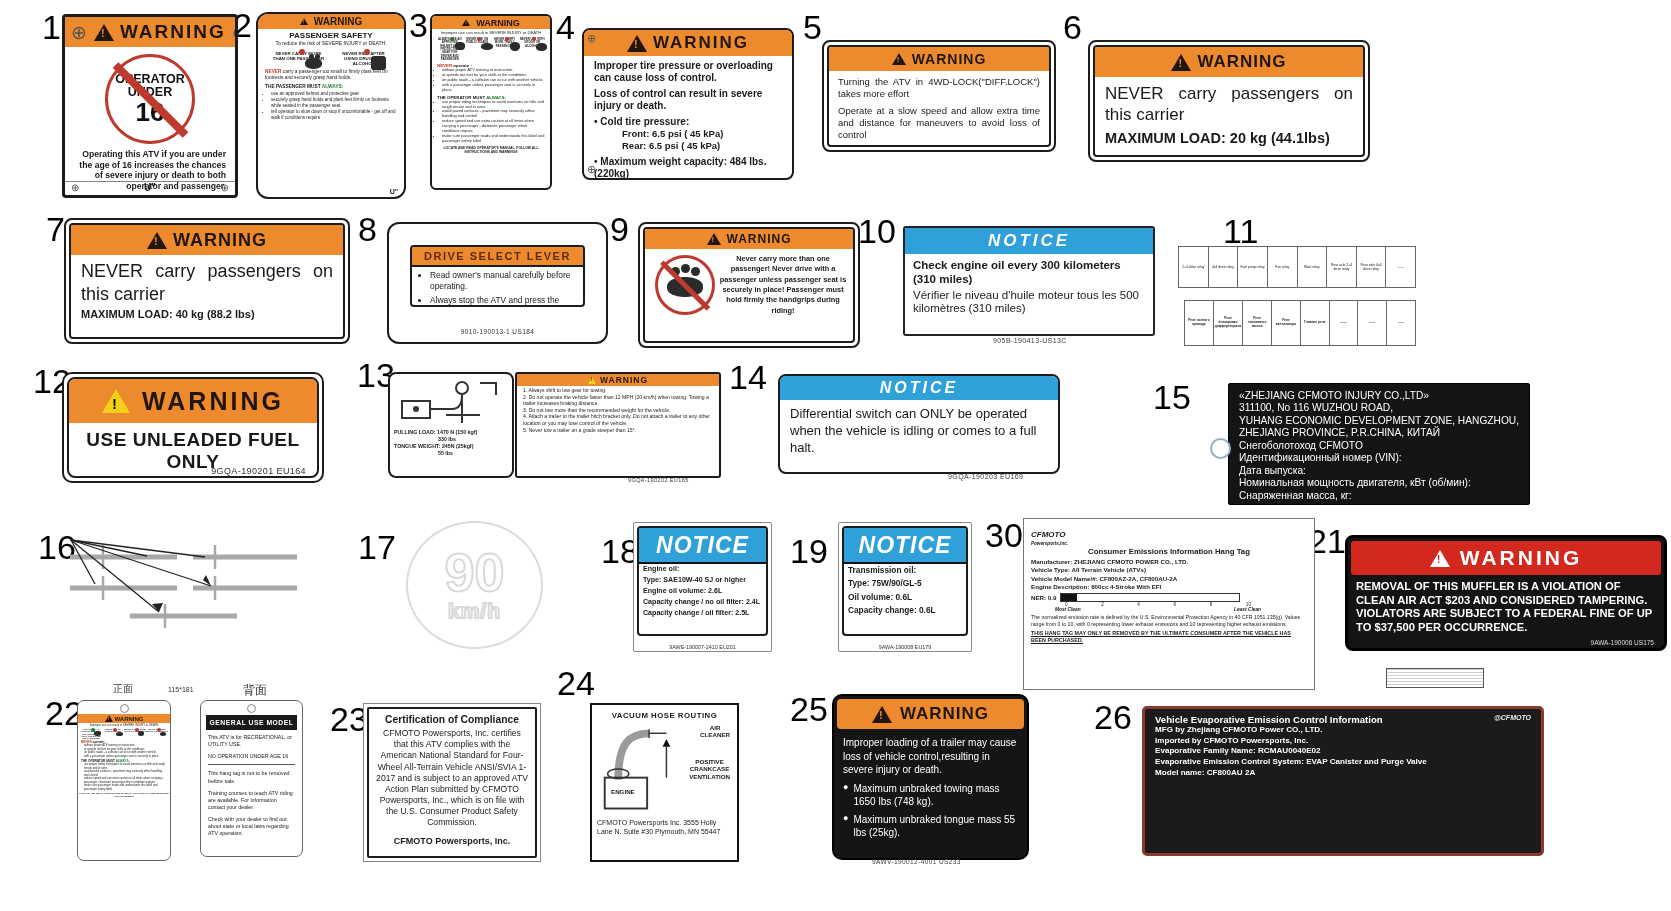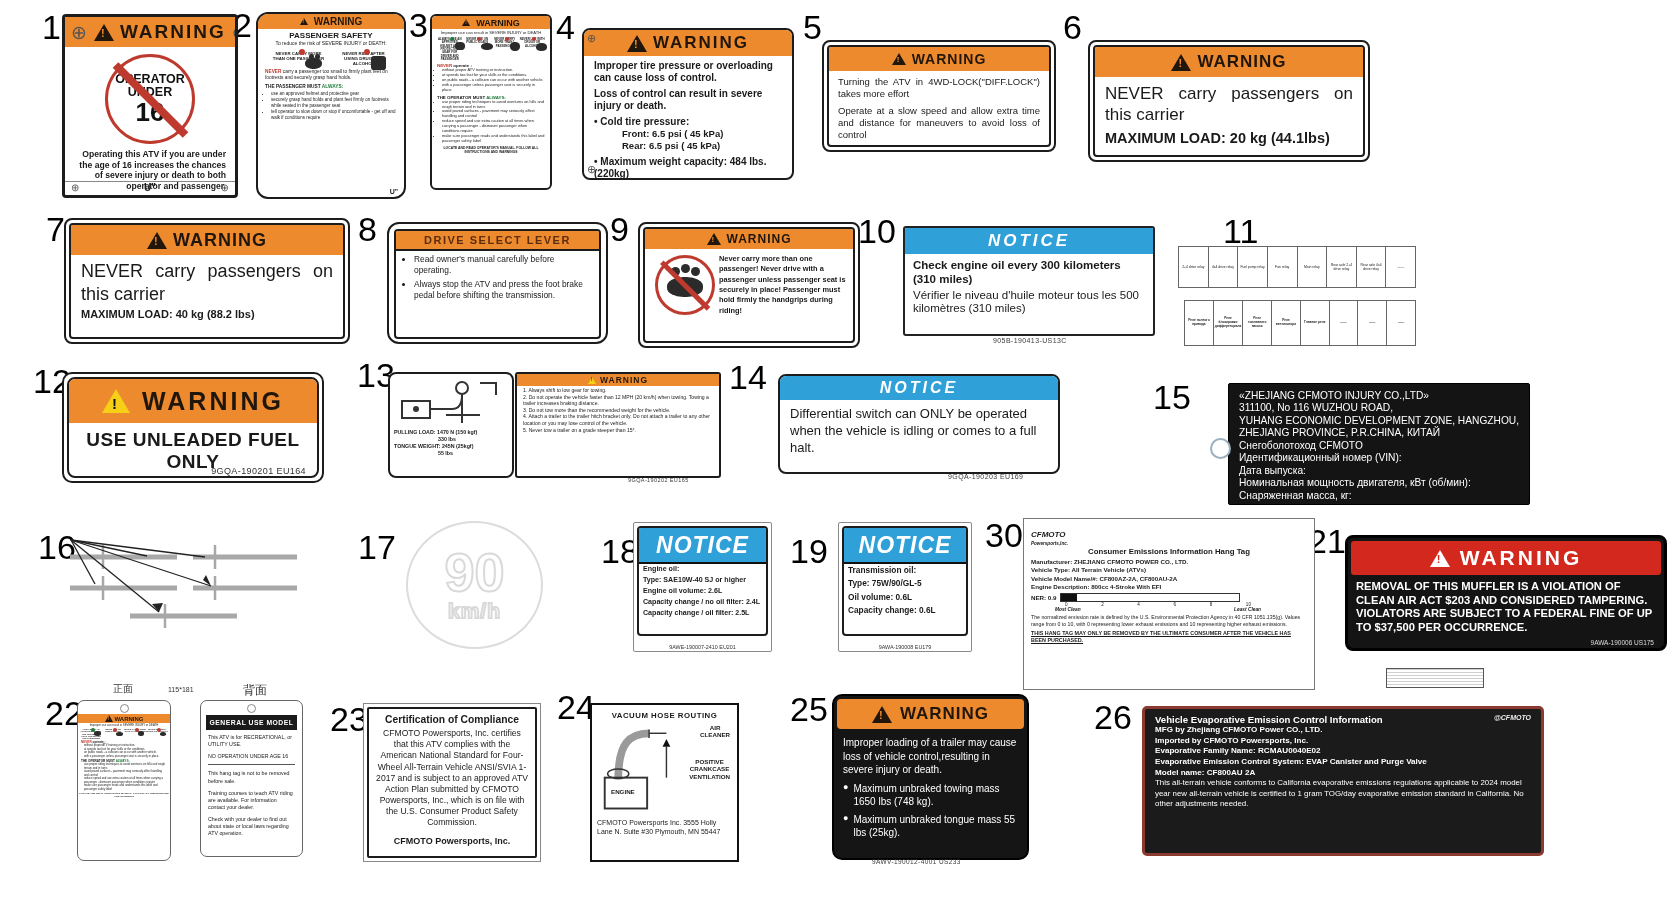--- a/index.html
+++ b/index.html
@@ -73,21 +73,21 @@
   #n21{left:1308px;top:522px}
   #l21{left:1345px;top:535px;width:316px;height:110px;background:#141414;border:3px solid #000;border-radius:8px;overflow:hidden}
   #n22{left:45px;top:694px}
   #cap22a{left:113px;top:682px;font-size:10px;color:#333}
   #cap22b{left:168px;top:686px;font-size:7px;color:#333}
   #cap22c{left:243px;top:682px;font-size:12px;color:#333}
   #l22f{left:77px;top:700px;width:94px;height:161px;border:1px solid #666;border-radius:7px;background:#fff;overflow:hidden;box-sizing:border-box}
   #l22b{left:200px;top:700px;width:103px;height:157px;border:1px solid #666;border-radius:7px;background:#fff;overflow:hidden;box-sizing:border-box}
   #n23{left:330px;top:700px}
   #l23{left:363px;top:703px;width:178px;height:159px;border:1px solid #888;background:#fff;padding:3px;box-sizing:border-box}
-  #n24{left:557px;top:688px}
+  #n24{left:557px;top:664px}
   #l24{left:590px;top:703px;width:149px;height:159px;border:2px solid #111;background:#fff;padding:4px 5px;box-sizing:border-box}
   #n25{left:790px;top:690px}
   #l25{left:832px;top:694px;width:193px;height:162px;background:#151515;border:2px solid #000;border-radius:10px;overflow:hidden}
   #c25{left:872px;top:858px;font-size:6.5px}
   #n26{left:1094px;top:698px}
   #l26{left:1142px;top:706px;width:402px;height:150px;background:#1b1b1b;color:#fff;border:3px solid #8a3a2f;border-radius:5px;padding:5px 10px;box-sizing:border-box}
   
   #l1 .oh{height:30px;font-size:19px;letter-spacing:1px;justify-content:space-between;padding:0 6px}
   #l1 .oh b{display:flex;align-items:center;gap:6px;letter-spacing:2px}
   #l1 .no{width:90px;height:90px;margin:7px auto 5px;display:flex;flex-direction:column;align-items:center;justify-content:center}
@@ -127,30 +127,30 @@
   #l5 .oh{height:24px;font-size:14px;letter-spacing:1px}
   #l5 p{margin:0;padding:5px 9px 0;font-size:9.5px;line-height:1.25;text-align:justify}
   #l6 .inb{margin:3px;height:calc(100% - 6px);box-sizing:border-box}
   #l6 .oh{height:30px;font-size:17px;letter-spacing:1px}
   #l6 .p1{padding:6px 10px 0;font-size:17px;line-height:1.25;text-align:justify}
   #l6 .p2{padding:4px 10px 0;font-size:14.5px;font-weight:700}
   #l7 .inb{margin:3px;height:calc(100% - 6px);box-sizing:border-box}
   #l7 .oh{height:30px;font-size:18px;letter-spacing:1px}
   #l7 .p1{padding:5px 10px 0;font-size:18px;line-height:1.25;text-align:justify}
   #l7 .p2{padding:3px 10px 0;font-size:11px;font-weight:700}
-  #l8 .inb{margin:5px;height:110px;box-sizing:border-box}
+  #l8 .inb{margin:21px;height:62px;box-sizing:border-box}
   #l8 .hd{background:#ee8a2e;color:#5b2c0e;font-weight:800;font-size:11px;letter-spacing:1.5px;height:18px;display:flex;align-items:center;justify-content:center;border-bottom:2px solid #1c1c1c}
   #l8 ul{margin:3px 0 0;padding:0 8px 0 18px;font-size:8.4px;line-height:1.25}
   #l8 li{margin-bottom:4px}
   #l8 .cd{text-align:center;font-size:6.5px;color:#333;margin-top:2px}
   #l9 .inb{margin:3px;height:calc(100% - 6px);box-sizing:border-box}
   #l9 .oh{height:20px;font-size:12px;letter-spacing:1px}
   #l9 .row{display:flex;align-items:center;padding:4px 6px}
   #l9 .no{width:60px;height:60px;margin:2px 4px}
-  #l9 .tx{flex:1;font-size:7.4px;font-weight:700;line-height:1.4;text-align:left}
+  #l9 .tx{flex:1;font-size:7.4px;font-weight:700;line-height:1.4;text-align:center}
   #l10{border:2px solid #222}
   #l10 .bh{height:26px;font-size:17px;letter-spacing:3px}
   #l10 .en{padding:5px 8px 0;font-size:11.5px;font-weight:700;line-height:1.2}
   #l10 .fr{padding:2px 8px 0;font-size:11.5px;line-height:1.2}
   .t11{position:absolute;display:flex;border:1px solid #666;background:#fff;box-sizing:border-box}
   .t11>div{flex:1;border-right:1px solid #666;display:flex;align-items:center;justify-content:center;text-align:center;padding:1px;line-height:1.2}
   .t11>div:last-child{border-right:none}
   #l12 .inb{margin:3px;height:calc(100% - 6px);box-sizing:border-box;border-radius:8px}
   #l12 .oh{height:44px;font-size:25px;letter-spacing:3px;gap:12px}
   #l12 .p{font-size:19px;font-weight:800;text-align:center;padding-top:6px;letter-spacing:.5px}
@@ -710,14 +710,13 @@
 <div class="abs" id="l26">
   <div class="top">
     <div class="t">Vehicle Evaporative Emission Control Information</div>
     <div class="brand">@CFMOTO</div>
   </div>
   <div class="ln">MFG by Zhejiang CFMOTO Power CO., LTD.</div>
   <div class="ln">Imported by CFMOTO Powersports, Inc.</div>
   <div class="ln">Evaporative Family Name:  RCMAU0040E02</div>
   <div class="ln">Evaporative Emission Control System:  EVAP Canister and Purge Valve</div>
   <div class="ln">Model name: CF800AU 2A</div>
-  <div class="ln small">This all-terrain vehicle conforms to California evaporative emissions regulations applicable to 2024 model year new all-terrain vehicle is certified to 1 gram TOG/day evaporative emission standard in California. No other adjustments needed.</div>
 </div>
 
 </body></html>

